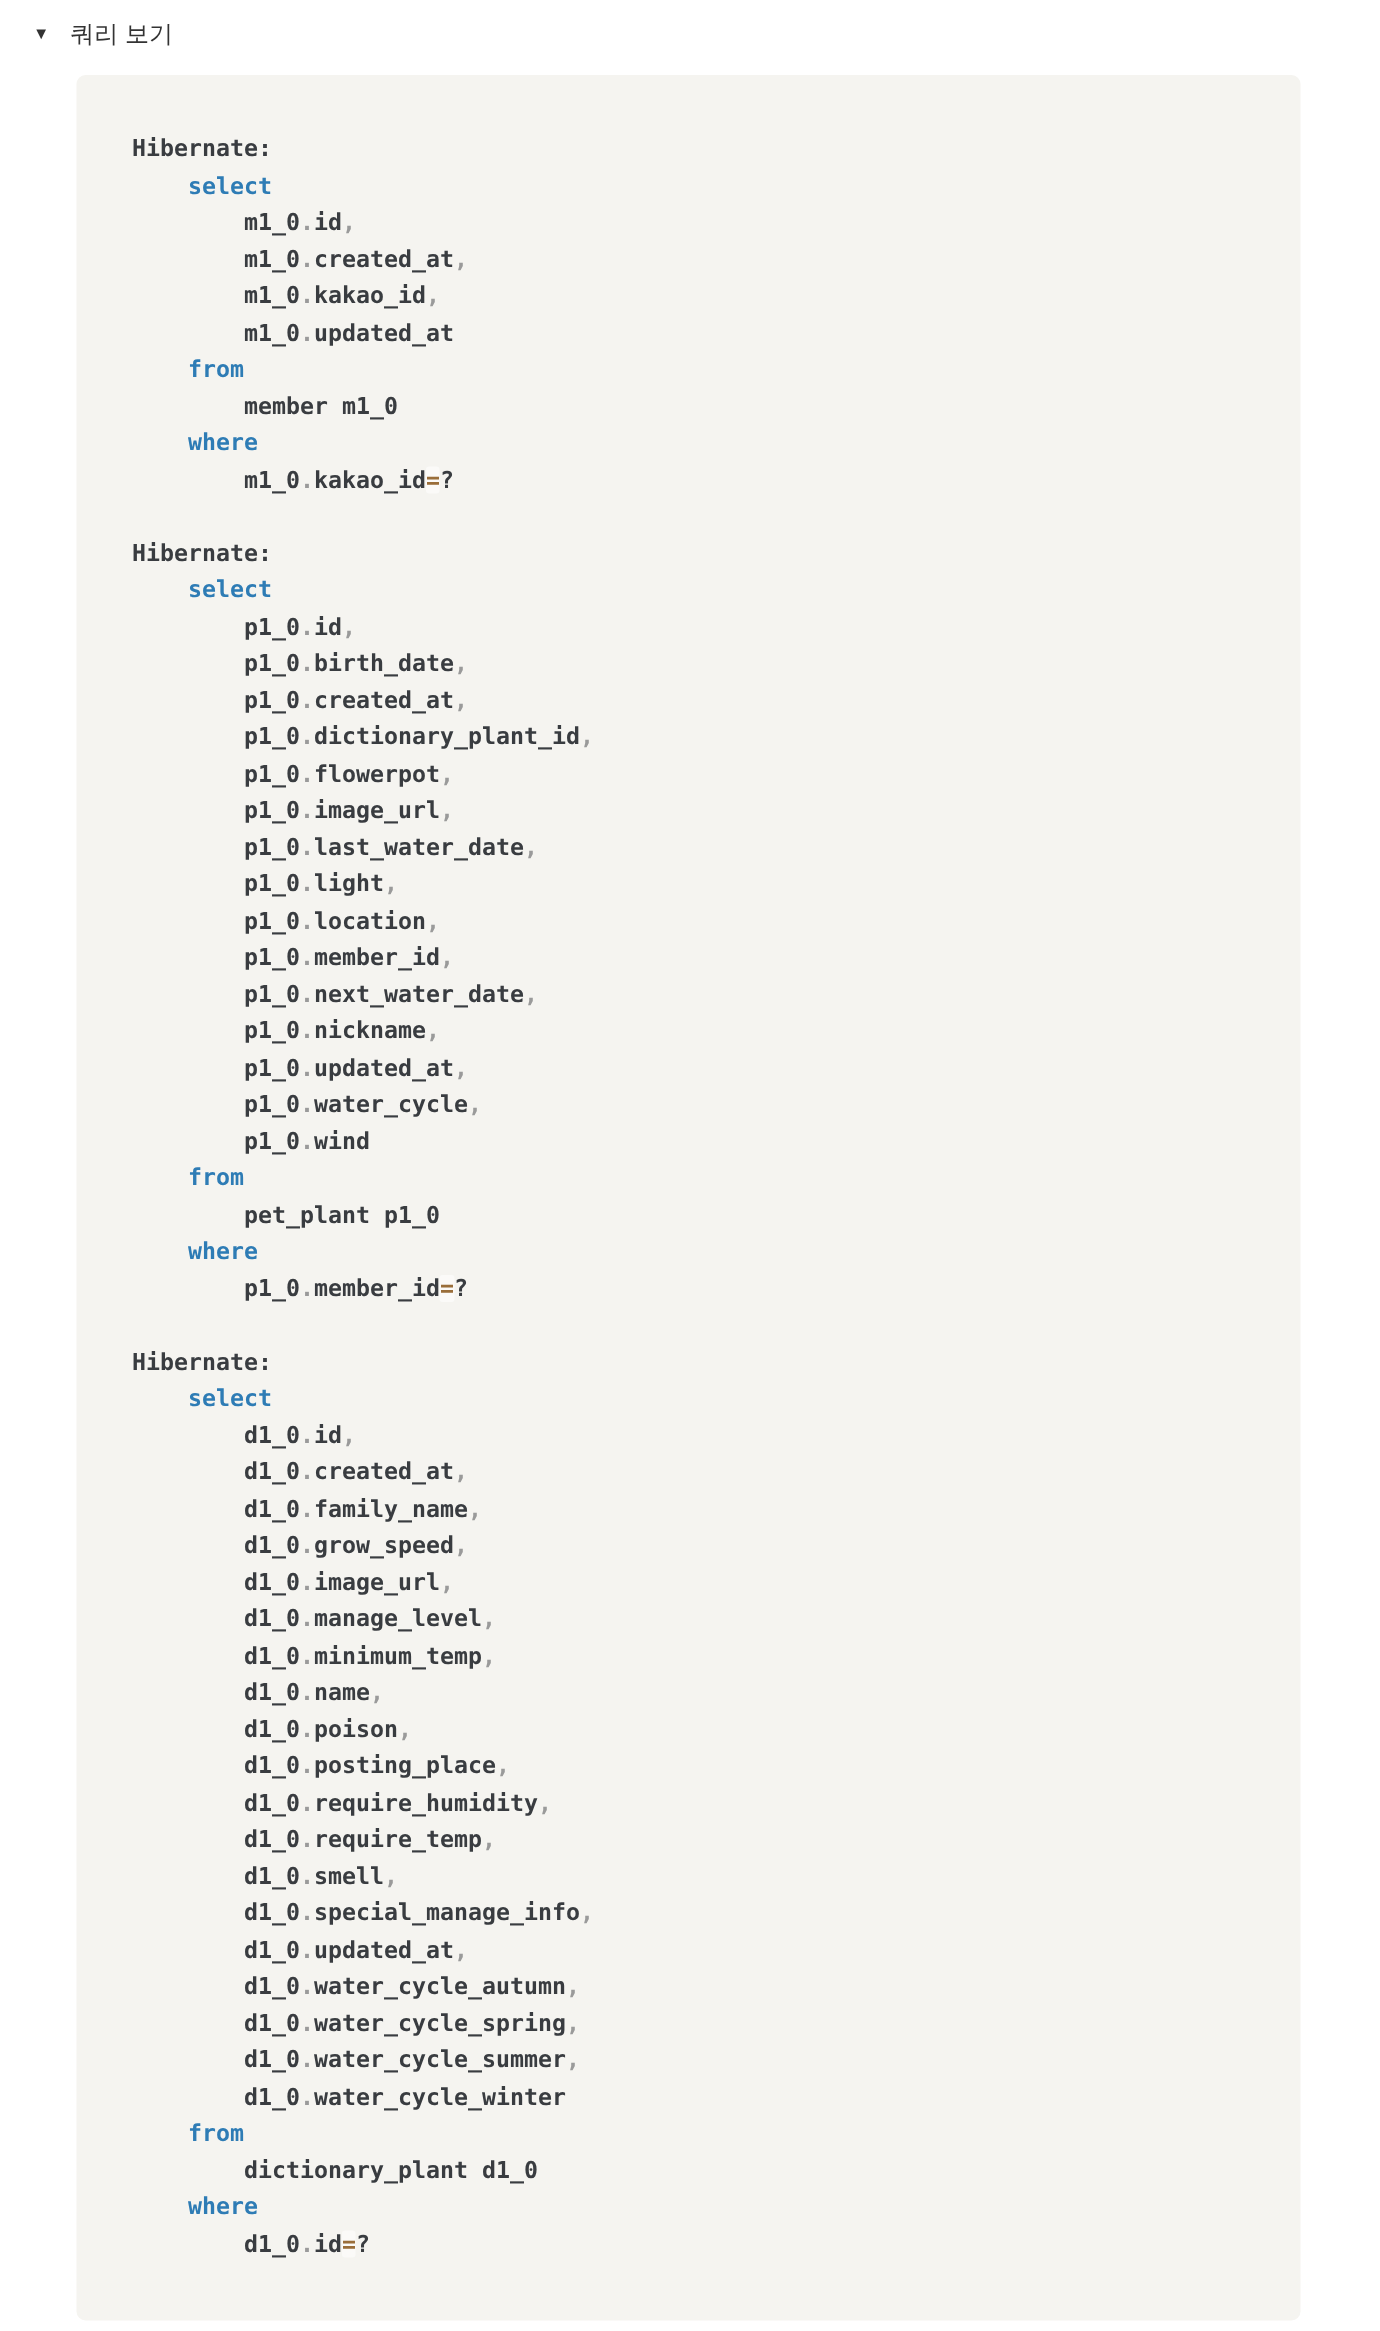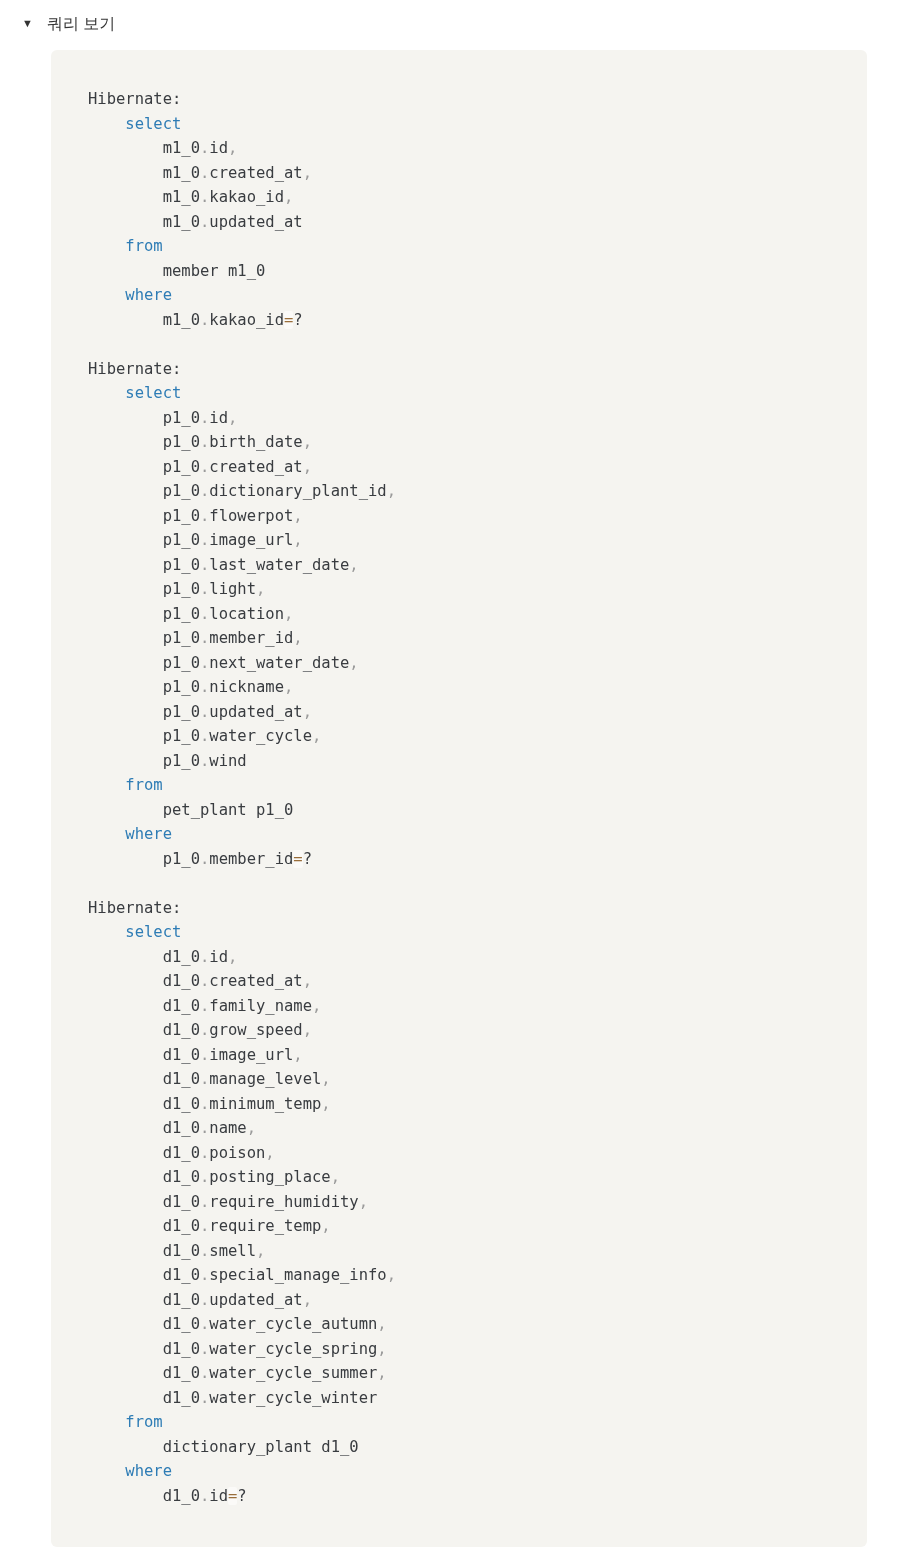--- a/index.html
+++ b/index.html
@@ -43,20 +43,21 @@
     overflow: hidden;
   }
   pre {
     margin: 0;
     padding: 37px 24px 39px 37px;
     font-family: "DejaVu Sans Mono", monospace;
     font-size: 15.5px;
     line-height: 24.5px;
     color: var(--plain, #393c40);
     white-space: pre;
+    font-weight: bold;
   }
   code { font-family: inherit; }
   .tok-kw    { color: var(--kw, #2e7cb5); }
   .tok-punct { color: var(--punct, #9a9a9a); }
   .tok-op    {
     color: var(--op, #9a6e3a);
     background: rgba(255,255,255,0.55);
     border-radius: 2px;
   }
 </style>

